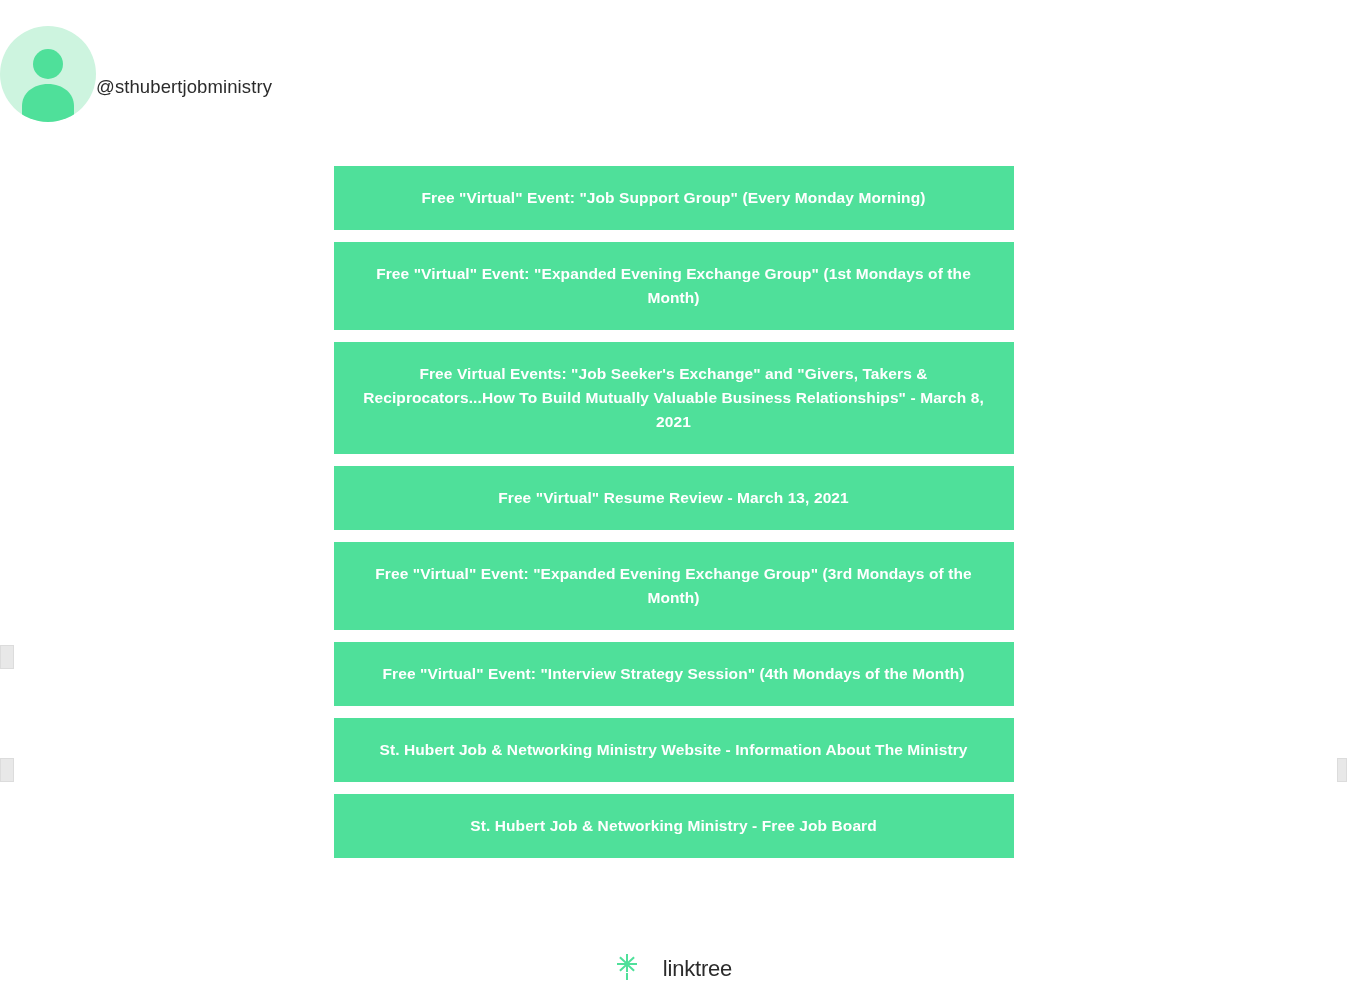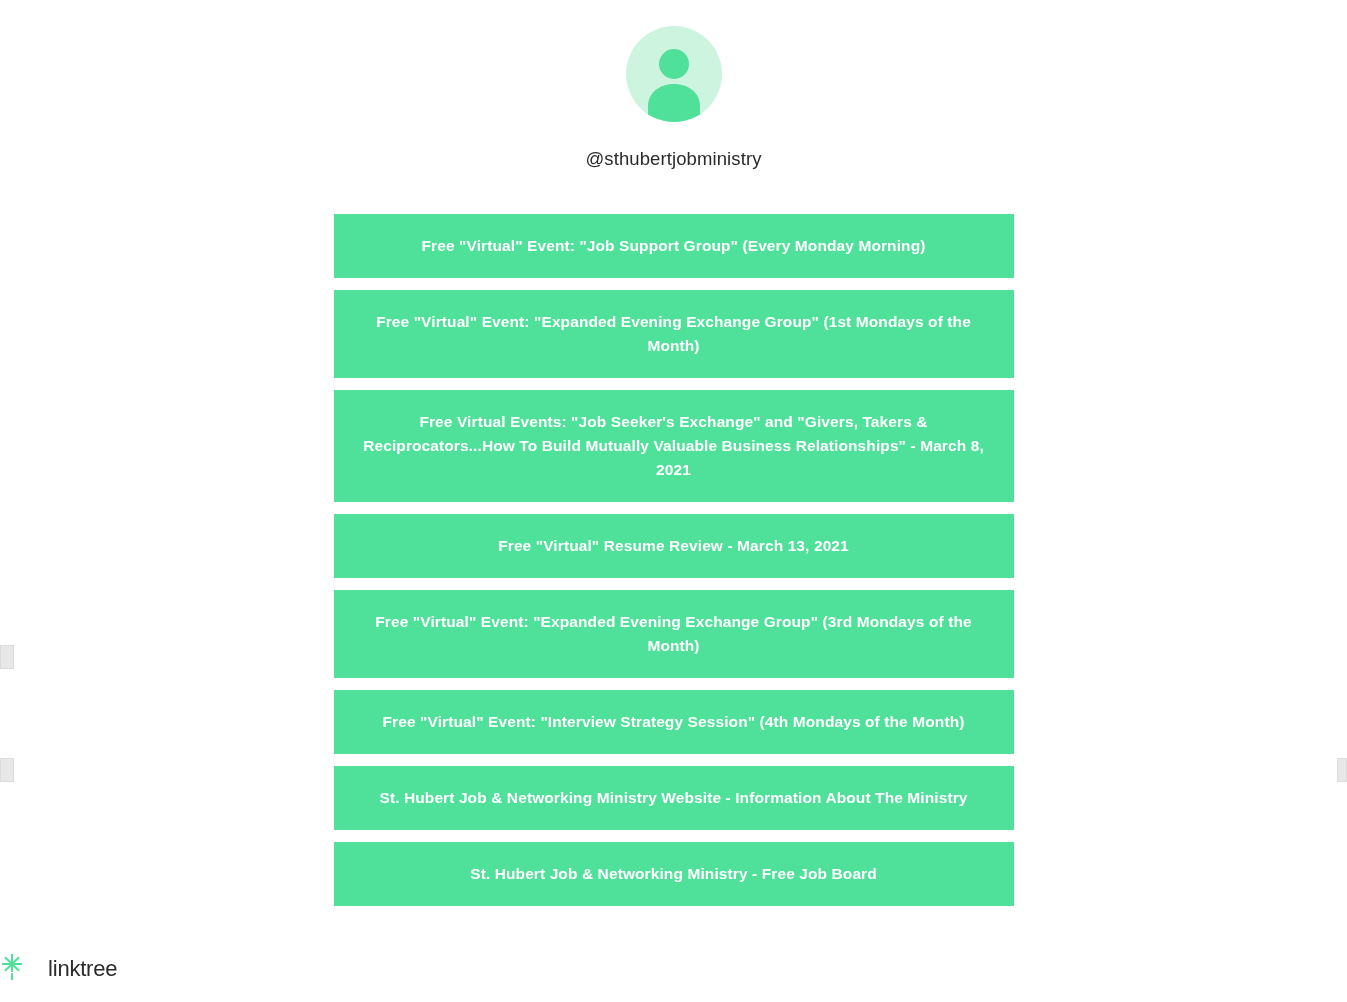--- a/index.html
+++ b/index.html
@@ -24,21 +24,20 @@
     background: #e8e8e8;
     border: 1px solid #dcdcdc;
   }
   .edge-left-1 { left: 0; top: 645px; width: 14px; height: 24px; }
   .edge-left-2 { left: 0; top: 758px; width: 14px; height: 24px; }
   .edge-right-1 { right: 0; top: 758px; width: 10px; height: 24px; }
 
   .profile {
     padding-top: 26px;
     display: flex;
-    flex-direction: column;
     align-items: center;
   }
   .avatar {
     width: 96px;
     height: 96px;
     border-radius: 50%;
     background: #cdf4df;
     display: flex;
     align-items: center;
     justify-content: center;
@@ -80,20 +79,21 @@
   .link-btn.tall { min-height: 88px; }
   .link-btn.taller { min-height: 112px; }
 
   .footer {
     position: absolute;
     left: 0;
     right: 0;
     bottom: 18px;
     display: flex;
     align-items: center;
+    justify-content: center;
     gap: 24px;
   }
   .footer-logo { display: block; }
   .footer-word {
     font-size: 22px;
     color: #2b2b2b;
     font-weight: 500;
     letter-spacing: -0.2px;
   }
 </style>

